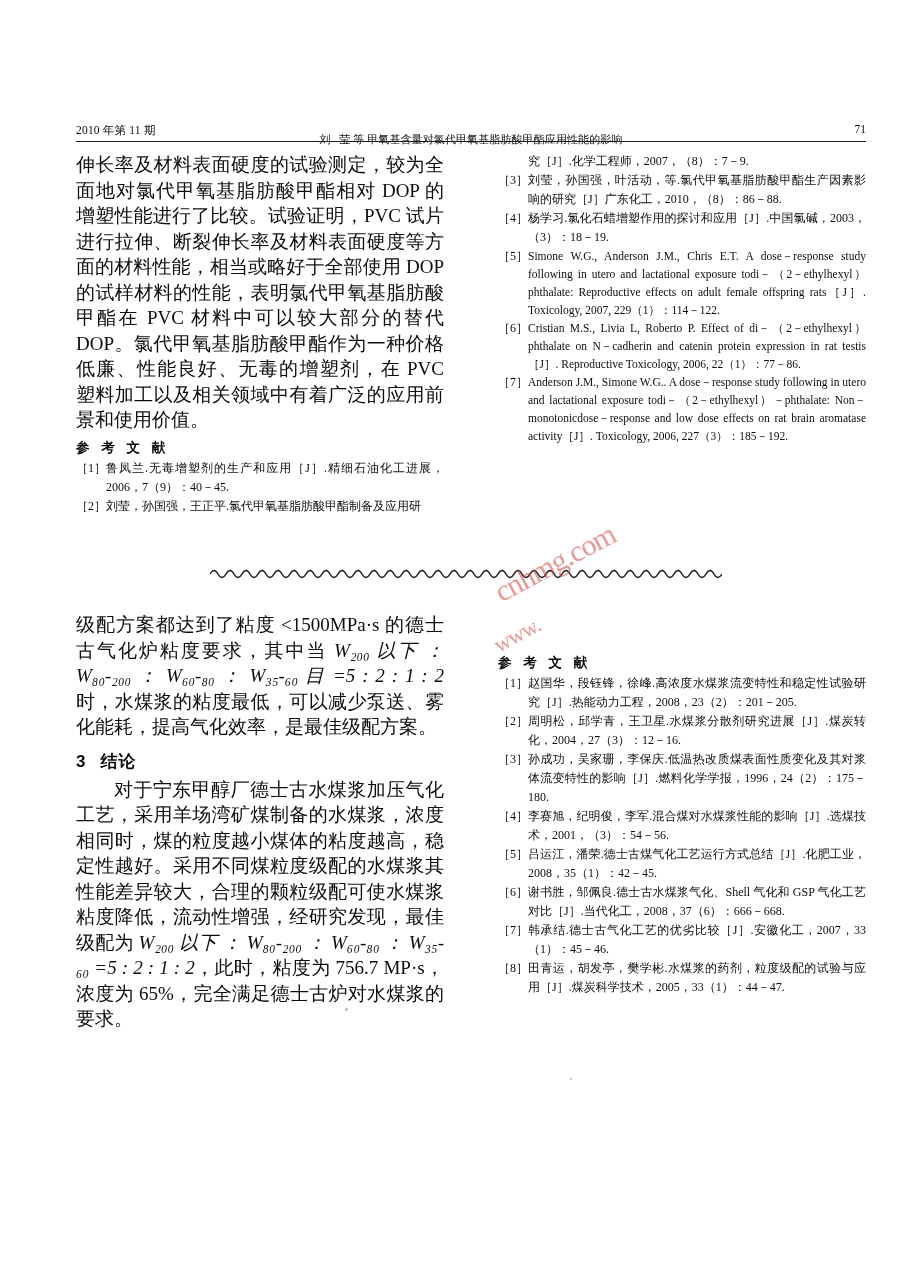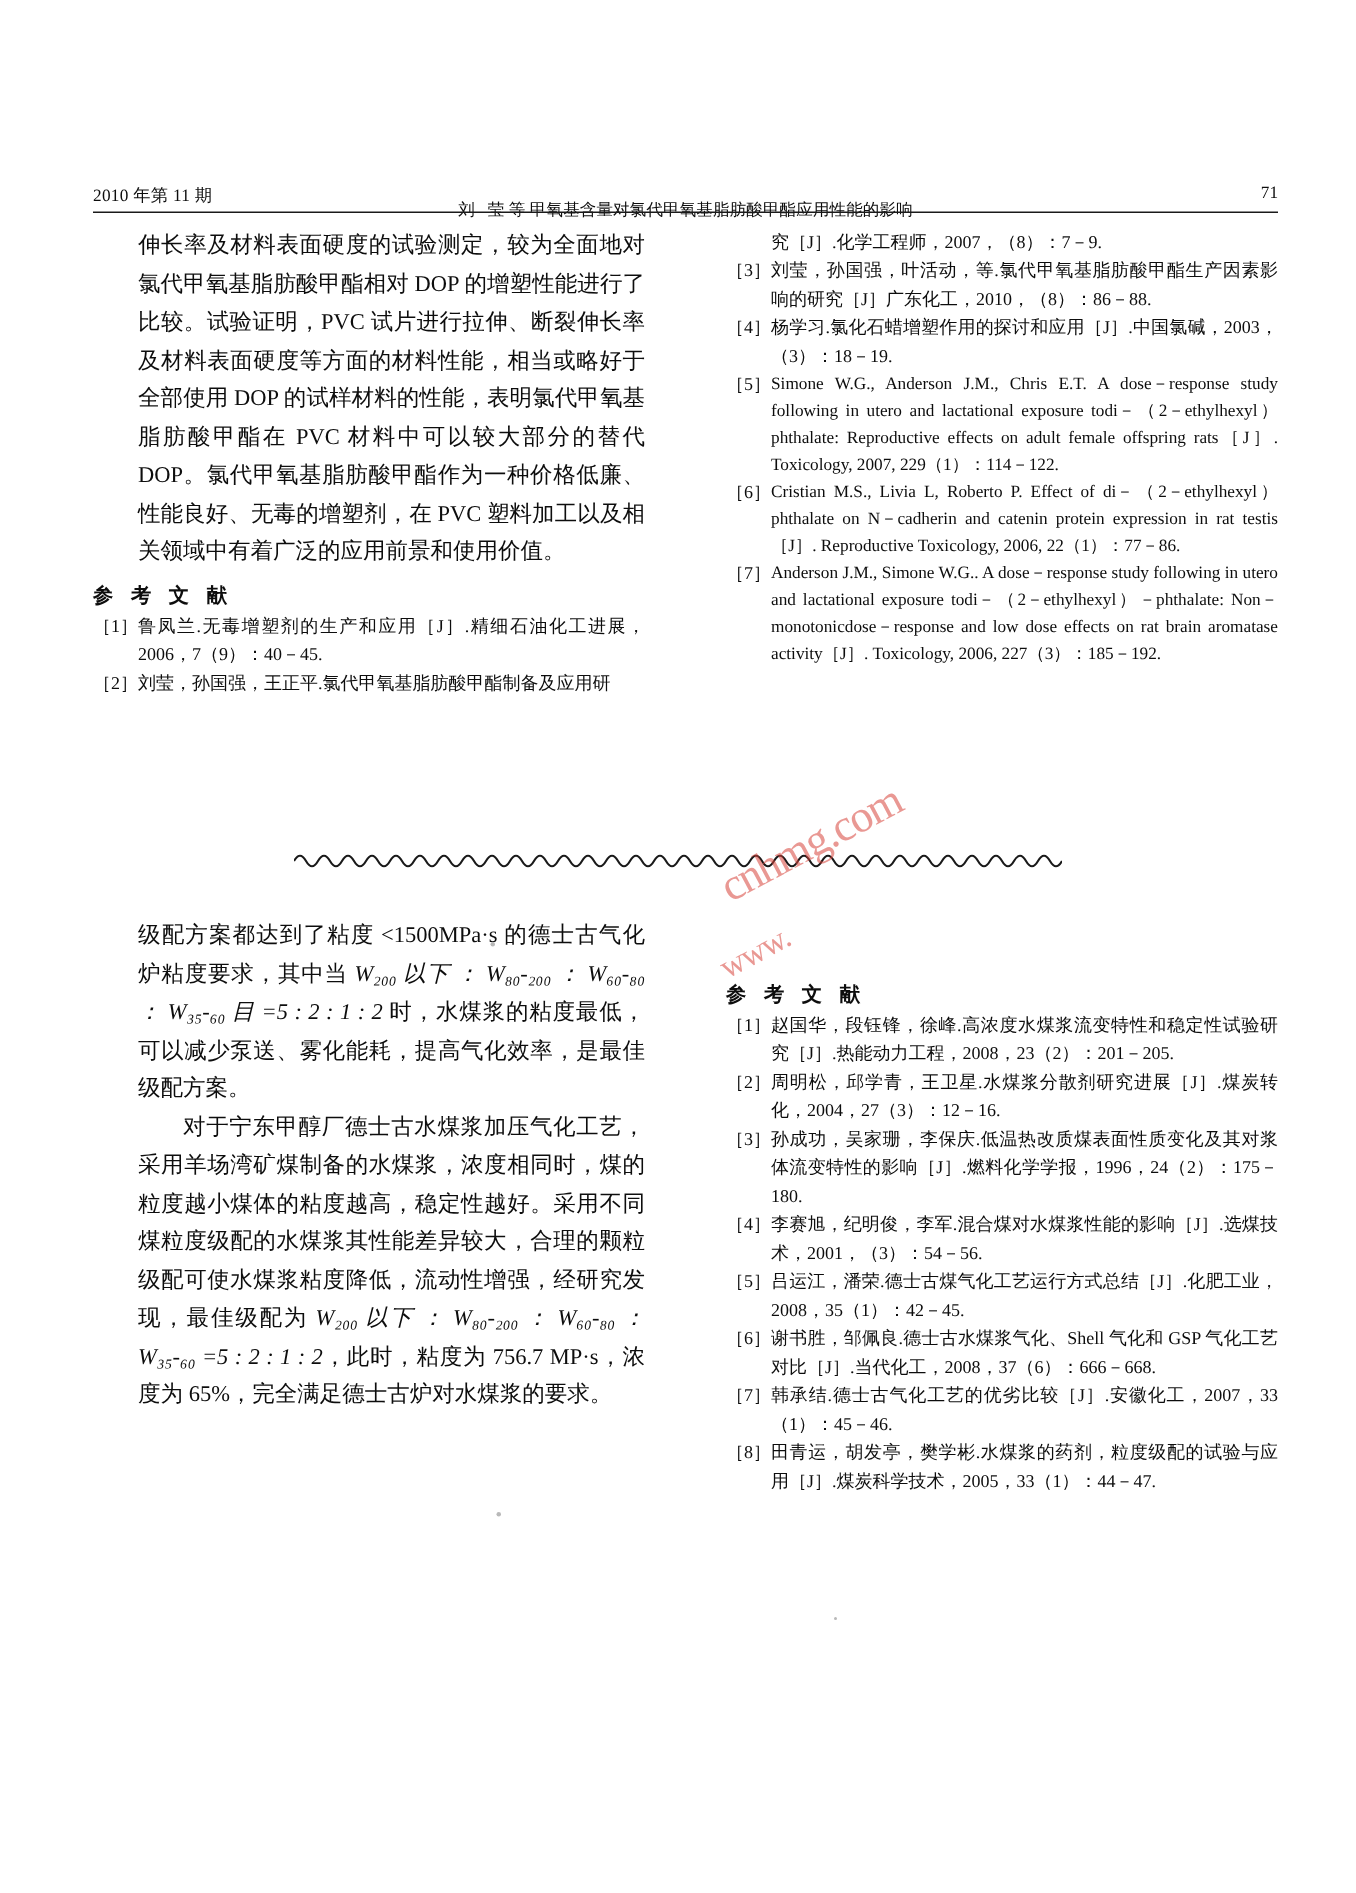--- a/index.html
+++ b/index.html
@@ -10,21 +10,21 @@
   body {
     width: 904px;
     height: 1262px;
     position: relative;
     font-family: "Liberation Serif", serif;
     color: #0d0d0d;
     overflow: hidden;
   }
   .page {
     position: absolute;
-    left: 0; top: 0;
+    left: 14px; top: 0;
     width: 780px;
     height: 1262px;
   }
 
   
   .running-head {
     position: absolute;
     left: 62px;
     top: 122px;
     width: 790px;
@@ -69,25 +69,24 @@
 
   
   .col {
     position: absolute;
     width: 368px;
   }
   .col-left  { left: 62px; }
   .col-right { left: 484px; }
 
   .body-text {
-    font-size: 15px;
+    font-size: 19px;
     line-height: 25.5px;
     text-align: justify;
     text-justify: inter-ideograph;
-    margin-left: 30px;
   }
   .indent2 { text-indent: 2em; }
 
   
   .ref-head {
     text-align: left;
     font-size: 13.5px;
     font-weight: bold;
     letter-spacing: 4px;
     margin: 6px 0 2px 0;
@@ -254,20 +253,23 @@
     <div class="wm-big">cnhmg.com</div>
   </div>
 
   <div class="col col-left" style="top:612px;">
 
 
     <div class="body-text">
       <span>级配方案都达到了粘度 &lt;1500MPa·s 的德士古气化炉粘度要求，其中当 </span><span class="ital">W₂₀₀ 以下 ： W₈₀-₂₀₀ ： W₆₀-₈₀ ： W₃₅-₆₀ 目 =5 : 2 : 1 : 2</span><span> 时，水煤浆的粘度最低，可以减少泵送、雾化能耗，提高气化效率，是最佳级配方案。</span>
     </div>
 
+    <div class="sec-num-head">
+      <span class="num">3</span><span>结论</span>
+    </div>
 
     <div class="body-text indent2">
       <span>对于宁东甲醇厂德士古水煤浆加压气化工艺，采用羊场湾矿煤制备的水煤浆，浓度相同时，煤的粒度越小煤体的粘度越高，稳定性越好。采用不同煤粒度级配的水煤浆其性能差异较大，合理的颗粒级配可使水煤浆粘度降低，流动性增强，经研究发现，最佳级配为 </span><span class="ital">W₂₀₀ 以下 ： W₈₀-₂₀₀ ： W₆₀-₈₀ ： W₃₅-₆₀ =5 : 2 : 1 : 2</span><span>，此时，粘度为 756.7 MP·s，浓度为 65%，完全满足德士古炉对水煤浆的要求。</span>
     </div>
   </div>
 
   <div class="col col-right" style="top:648px;">
     <div class="ref-head">参 考 文 献</div>
     <div class="ref-list">
 

